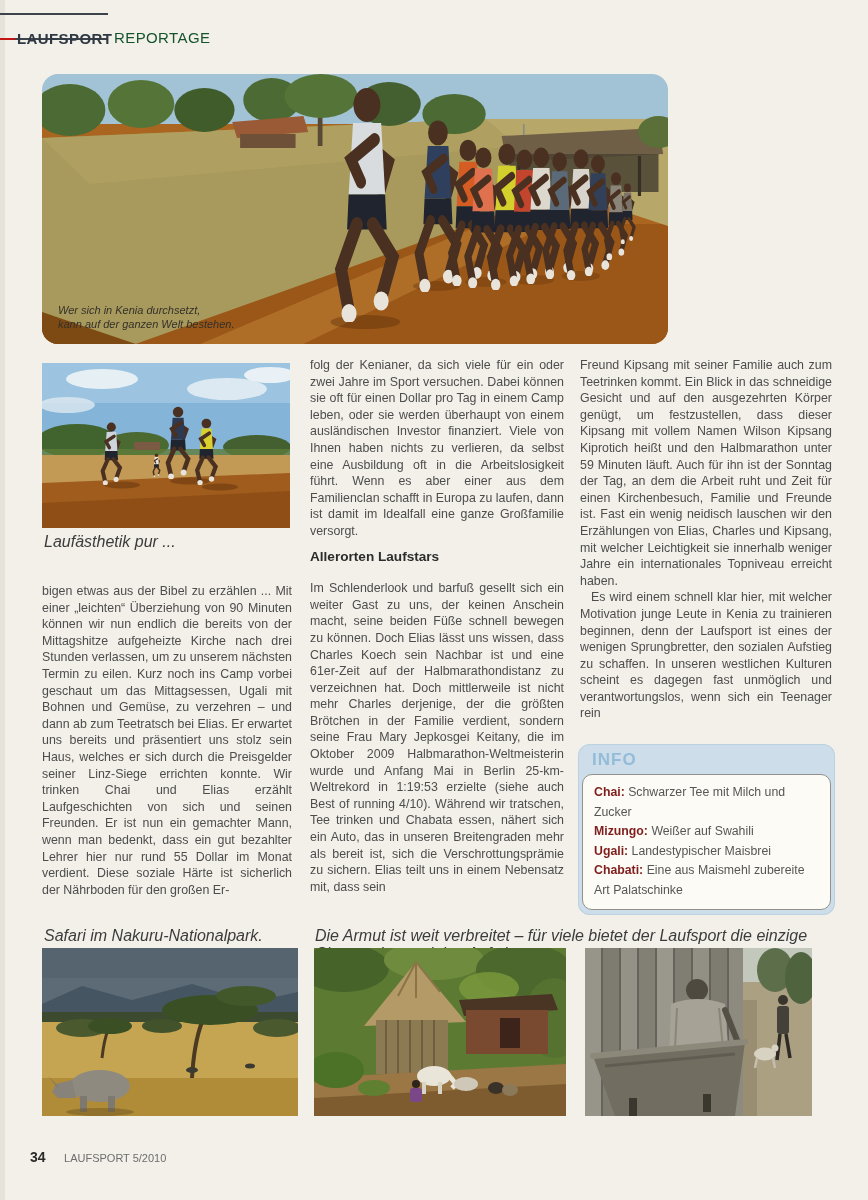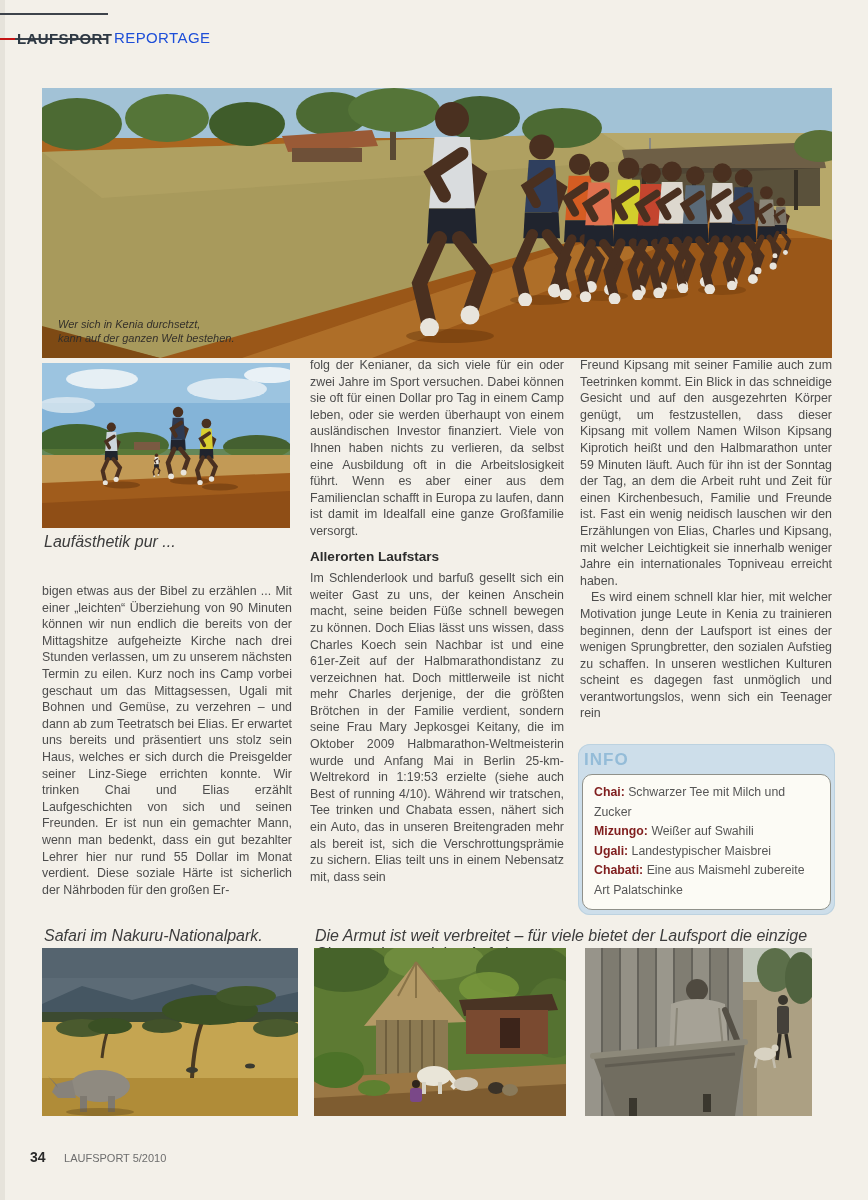--- a/index.html
+++ b/index.html
@@ -13,27 +13,27 @@
   .brand-box {
     position:absolute; left:0; top:0; width:108px; height:23px;
     border-top:2px solid #3d434b; border-bottom:2px solid #3d434b;
   }
   .brand-red { position:absolute; left:0; bottom:-2px; width:15px; height:2px; }
   .brand-text {
     position:absolute; left:17px; top:15px; font-size:15px; font-weight:bold;
     letter-spacing:0.4px; color:#2e3944;
   }
   .section-text {
-    position:absolute; left:114px; top:16px; font-size:15px; color:#1d4ed8;
+    position:absolute; left:114px; top:16px; font-size:15px; color:#14532d;
     letter-spacing:0.4px;
   }
   
   .photo { position:absolute; overflow:hidden; }
   .photo svg { display:block; width:100%; height:100%; }
-  .hero { left:42px; top:88px; width:790px; height:270px; }
+  .hero { left:42px; top:74px; width:626px; height:270px;border-radius:16px; }
   .side-photo { left:42px; top:363px; width:248px; height:165px; }
   .safari { left:42px; top:948px; width:256px; height:168px; }
   .village { left:314px; top:948px; width:252px; height:168px; }
   .barrow { left:585px; top:948px; width:227px; height:168px; }
   .hero-caption {
     position:absolute; left:16px; bottom:13px; font-style:italic;
     font-size:11px; line-height:14px; color:#34302a;
   }
   
   .caption { position:absolute; font-style:italic; font-size:16px; color:#3c3c3c; }
@@ -43,28 +43,28 @@
   
   .col {
     position:absolute; font-size:12.4px; line-height:16.6px; color:#4d4d4d;
     text-align:justify;
   }
   .col p { margin:0; }
   .col .indent { text-indent:11px; }
   .col-1 { left:42px; top:583px; width:250px; }
   .col-2 { left:310px; top:357px; width:254px; }
   .col-3 { left:580px; top:357px; width:252px; }
-  .subhead { font-size:13.6px; font-weight:bold; color:#2c2c2c; margin:9px 0 5px 0; text-align:left; }
+  .subhead { font-size:13.6px; font-weight:bold; color:#2c2c2c; margin:9px 0 15px 0; text-align:left; }
   
   .info-box {
     position:absolute; left:578px; top:744px; width:257px;
     background:#cddeea; border-radius:12px; box-shadow:inset 0 0 0 1px #bcd2e0;
   }
   .info-title {
-    padding:6px 0 4px 6px; font-weight:bold; font-size:17px;
+    padding:6px 0 4px 14px; font-weight:bold; font-size:17px;
     letter-spacing:1px; color:#94bcd8;
   }
   .info-inner {
     margin:0 4px 5px 4px; background:#fcfbf5; border:1px solid #90918a;
     border-radius:10px; padding:8px 10px 9px 11px;
     font-size:12.3px; line-height:19.5px; color:#565656;
   }
   .info-term { font-weight:bold; color:#7f1d1d; }
   
   .footer { position:absolute; left:30px; top:1148px; }

